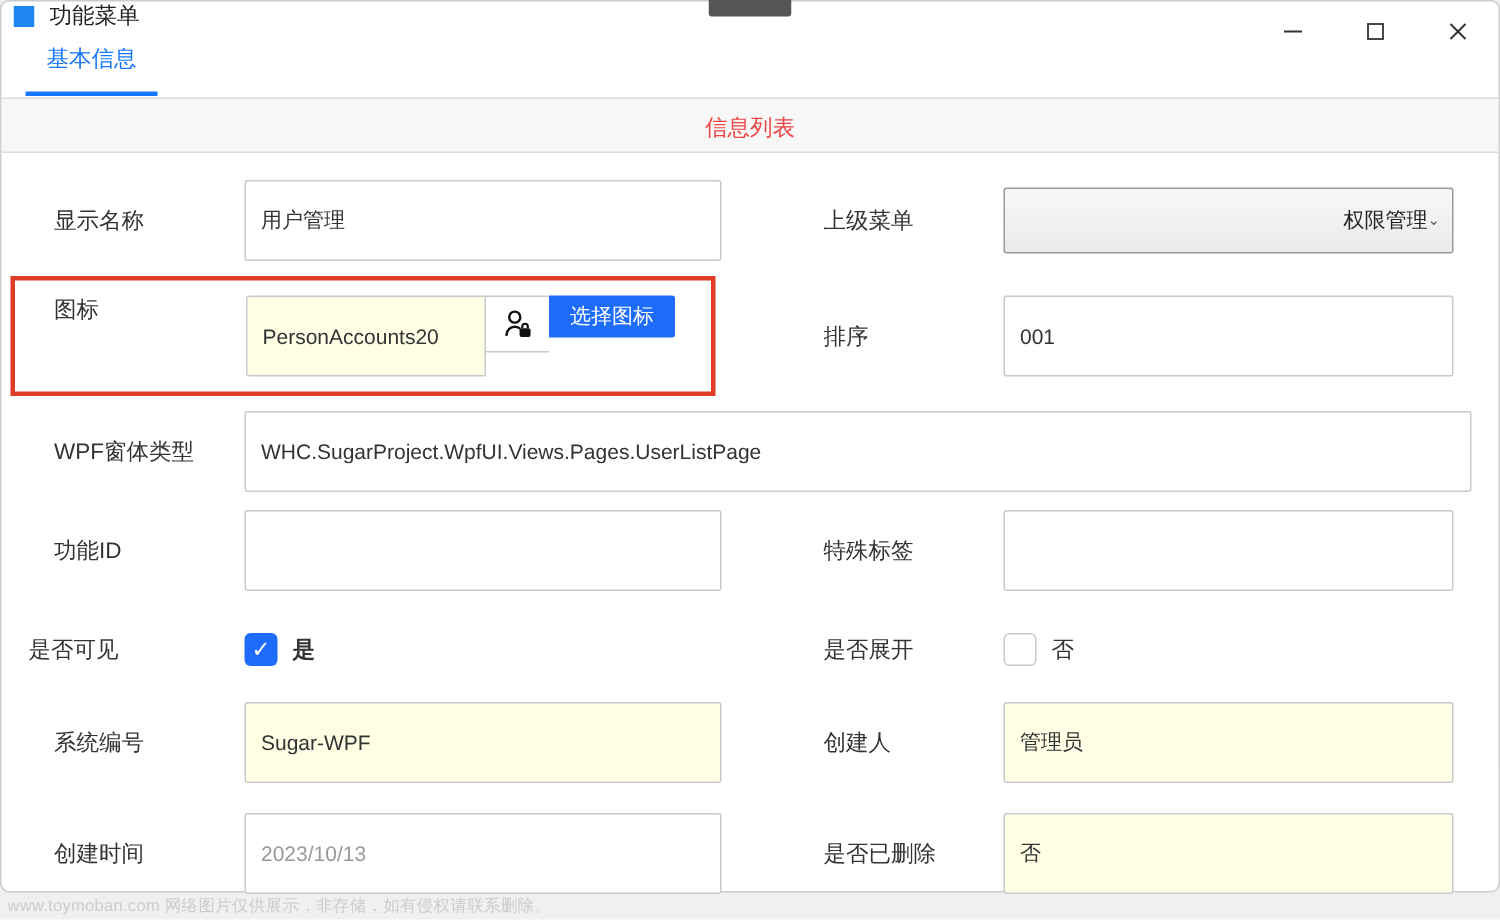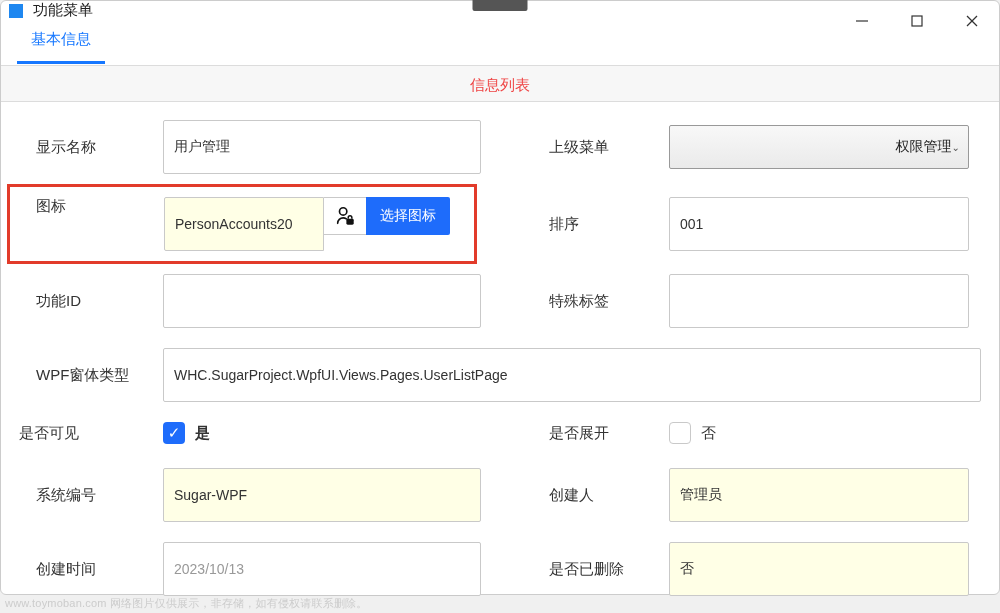--- a/index.html
+++ b/index.html
@@ -141,21 +141,21 @@
     .icon-prev {
       width: 42px;
       height: 38px;
       border-top: 1px solid #c9c9c9;
       border-bottom: 1px solid #c9c9c9;
       display: flex;
       align-items: center;
       justify-content: center;
     }
     .btn-primary-sm {
-      height: 38px;
+      height: 28px;
       padding: 0 14px;
       background: #1e6cfb;
       color: #fff;
       border: none;
       border-radius: 0 2px 2px 0;
       font-size: 14px;
       cursor: pointer;
       font-family: Liberation Mono, monospace;
     }
     .highlight-box {
@@ -293,35 +293,35 @@
           <button class="btn-primary-sm">选择图标</button>
         </span>
       </div>
       <div class="mid-col"></div>
       <div class="label-col2">排序</div>
       <div class="right-col">
         <input class="textbox" style="width: 300px;" value="001">
       </div>
     </div>
 
-    <div class="form-row">
-      <div class="label-col">功能ID</div>
-      <div class="mid-col">
-        <input class="textbox w-318" value="" style="">
-      </div>
-      <div class="label-col2">特殊标签</div>
-      <div class="right-col">
-        <input class="textbox" style="width: 300px;" value="">
-      </div>
-    </div>
-
     <div class="form-row tight">
       <div class="label-col">WPF窗体类型</div>
       <div style="flex:1;">
         <input class="textbox w-full" value="WHC.SugarProject.WpfUI.Views.Pages.UserListPage" style="">
+      </div>
+    </div>
+
+    <div class="form-row">
+      <div class="label-col">功能ID</div>
+      <div class="mid-col">
+        <input class="textbox w-318" value="" style="">
+      </div>
+      <div class="label-col2">特殊标签</div>
+      <div class="right-col">
+        <input class="textbox" style="width: 300px;" value="">
       </div>
     </div>
 
     <div class="form-row tight" style="margin-bottom:16px;">
       <div class="label-col nudge-left" style="padding-left:0;">是否可见</div>
       <div class="mid-col">
         <div class="checkbox-wrap">
           <div class="chk checked">✓</div>
           <span class="chk-label">是</span>
         </div>

